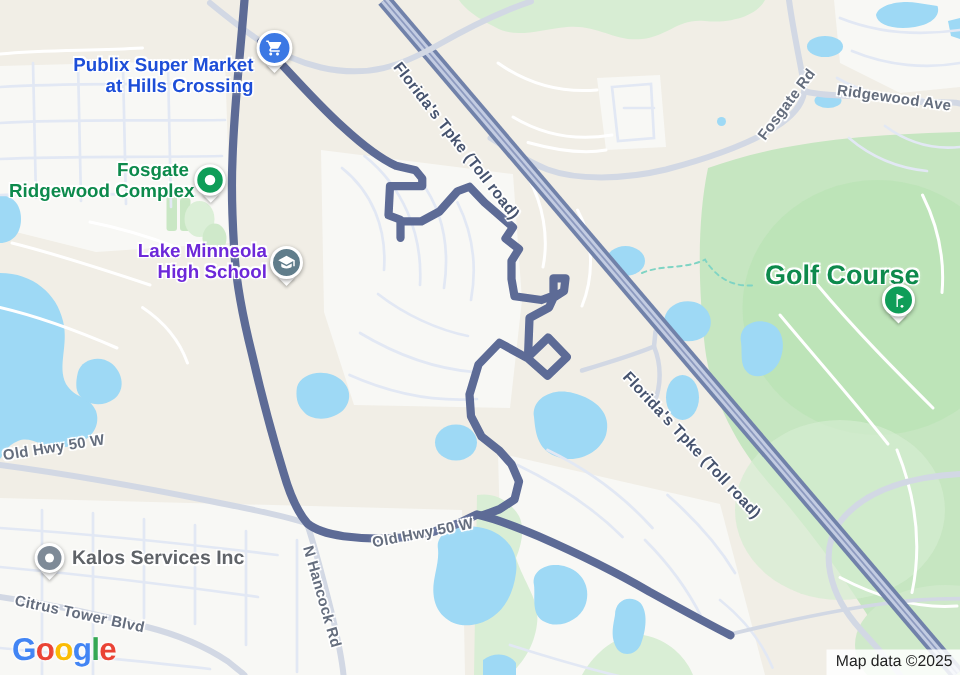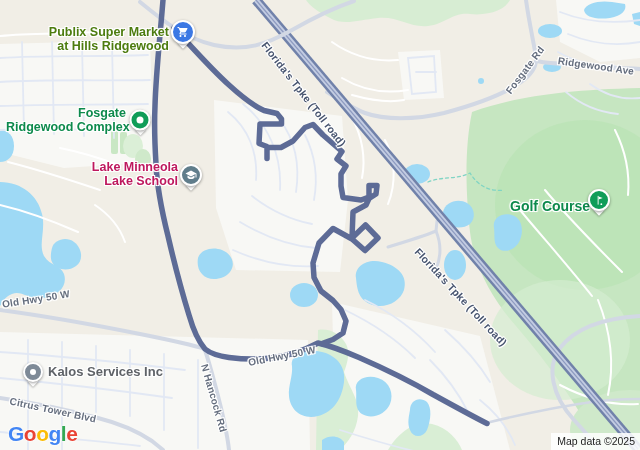--- a/index.html
+++ b/index.html
@@ -164,33 +164,33 @@
 
   <div class="lbl road-lbl tpke-lbl" style="left:304px;top:94px;transform:translate(-50%,-50%) rotate(52deg);">Florida's Tpke (Toll road)</div>
   <div class="lbl road-lbl tpke-lbl" style="left:461px;top:297px;transform:translate(-50%,-50%) rotate(47deg);">Florida's Tpke (Toll road)</div>
   <div class="lbl road-lbl" style="left:525px;top:70px;transform:translate(-50%,-50%) rotate(-53deg);">Fosgate Rd</div>
   <div class="lbl road-lbl" style="left:596px;top:66px;transform:translate(-50%,-50%) rotate(8deg);">Ridgewood Ave</div>
   <div class="lbl road-lbl" style="left:36px;top:299px;transform:translate(-50%,-50%) rotate(-9deg);">Old Hwy 50 W</div>
   <div class="lbl road-lbl" style="left:282px;top:356px;transform:translate(-50%,-50%) rotate(-11deg);">Old Hwy 50 W</div>
   <div class="lbl road-lbl" style="left:214px;top:398px;transform:translate(-50%,-50%) rotate(74deg);">N Hancock Rd</div>
   <div class="lbl road-lbl" style="left:53px;top:410px;transform:translate(-50%,-50%) rotate(12deg);">Citrus Tower Blvd</div>
 
-  <div class="lbl poi-lbl two" style="left:29px;top:26px;width:140px;color:#4d7c0f;text-align:right;">
+  <div class="lbl poi-lbl two" style="left:29px;top:37px;width:140px;color:#1d4ed8;text-align:right;">
     <div>Publix Super Market</div>
-    <div>at Hills Ridgewood</div>
+    <div>at Hills Crossing</div>
   </div>
   <div class="lbl poi-lbl two" style="left:6px;top:107px;width:120px;color:#0d8a4c;">
     <div>Fosgate</div>
     <div>Ridgewood Complex</div>
   </div>
-  <div class="lbl poi-lbl two" style="left:58px;top:161px;width:120px;color:#be185d;">
+  <div class="lbl poi-lbl two" style="left:58px;top:161px;width:120px;color:#6d28d9;">
     <div>Lake Minneola</div>
-    <div>Lake School</div>
-  </div>
-  <div class="lbl poi-lbl" style="left:510px;top:200px;color:#0d8a4c;font-size:14px;text-align:right;">Golf Course</div>
+    <div>High School</div>
+  </div>
+  <div class="lbl poi-lbl" style="left:510px;top:177px;color:#0d8a4c;font-size:18px;text-align:right;">Golf Course</div>
   <div class="lbl poi-lbl" style="left:48px;top:365px;color:#5f6368;font-size:13px;">Kalos Services Inc</div>
 
   <div class="poi-marker" style="left:183px;top:32px;">
     <div class="pin-tail"></div>
     <div class="pin-circle" style="width:20px;height:20px;background:#3b78e4;">
       <svg width="12" height="12" viewBox="0 0 24 24">
         <path fill="#fff" d="M7 18c-1.1 0-2 .9-2 2s.9 2 2 2 2-.9 2-2-.9-2-2-2zM1 2v2h2l3.6 7.6-1.4 2.5c-.2.4-.2.8-.2 1 0 1.1.9 2 2 2h12v-2H7.4c-.1 0-.2-.1-.2-.2l1-1.8h7.4c.8 0 1.4-.4 1.7-1l3.6-6.5c.1-.2.1-.3.1-.5 0-.6-.4-1-1-1H5.2L4.3 2H1zm15 16c-1.1 0-2 .9-2 2s.9 2 2 2 2-.9 2-2-.9-2-2-2z"></path>
       </svg>
     </div>
   </div>

